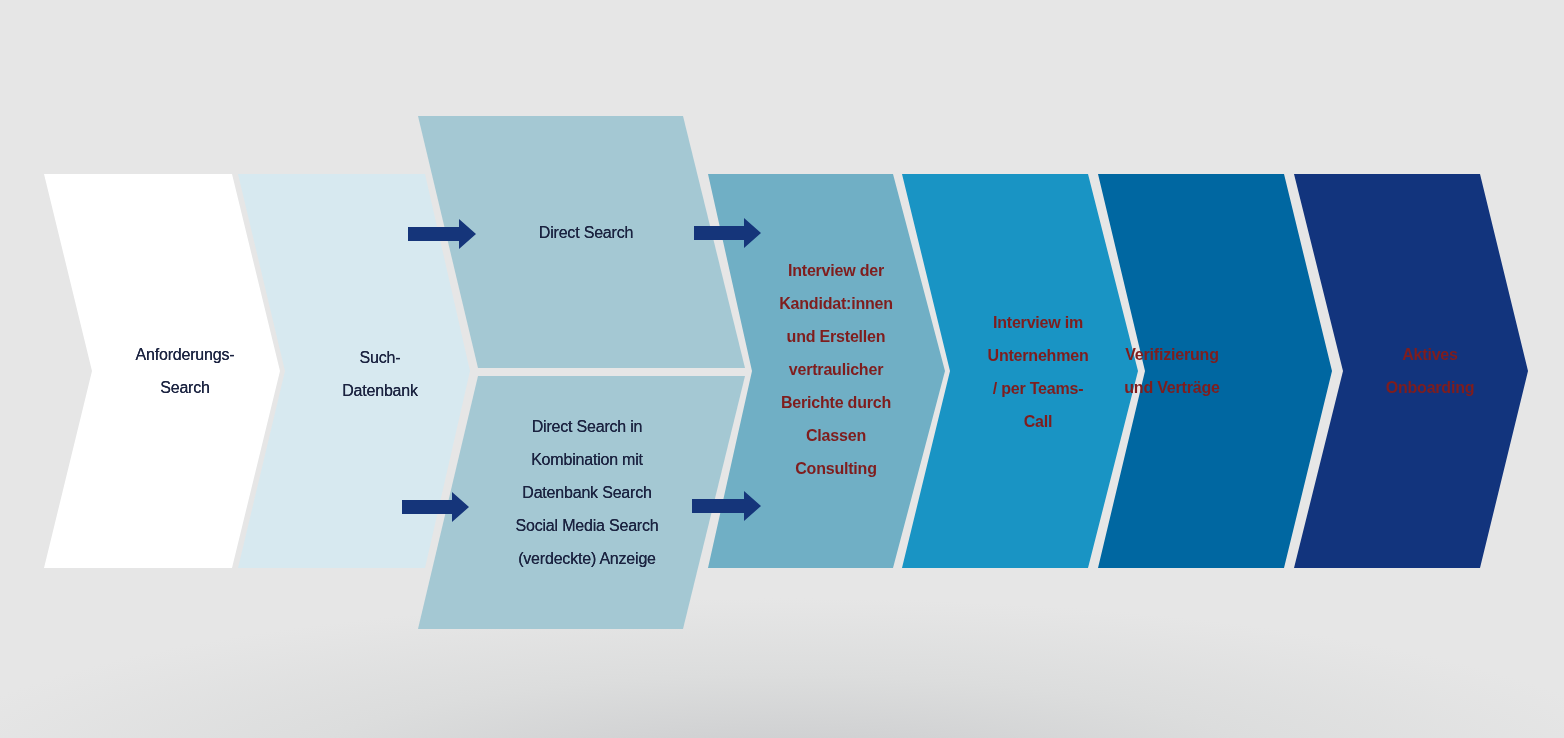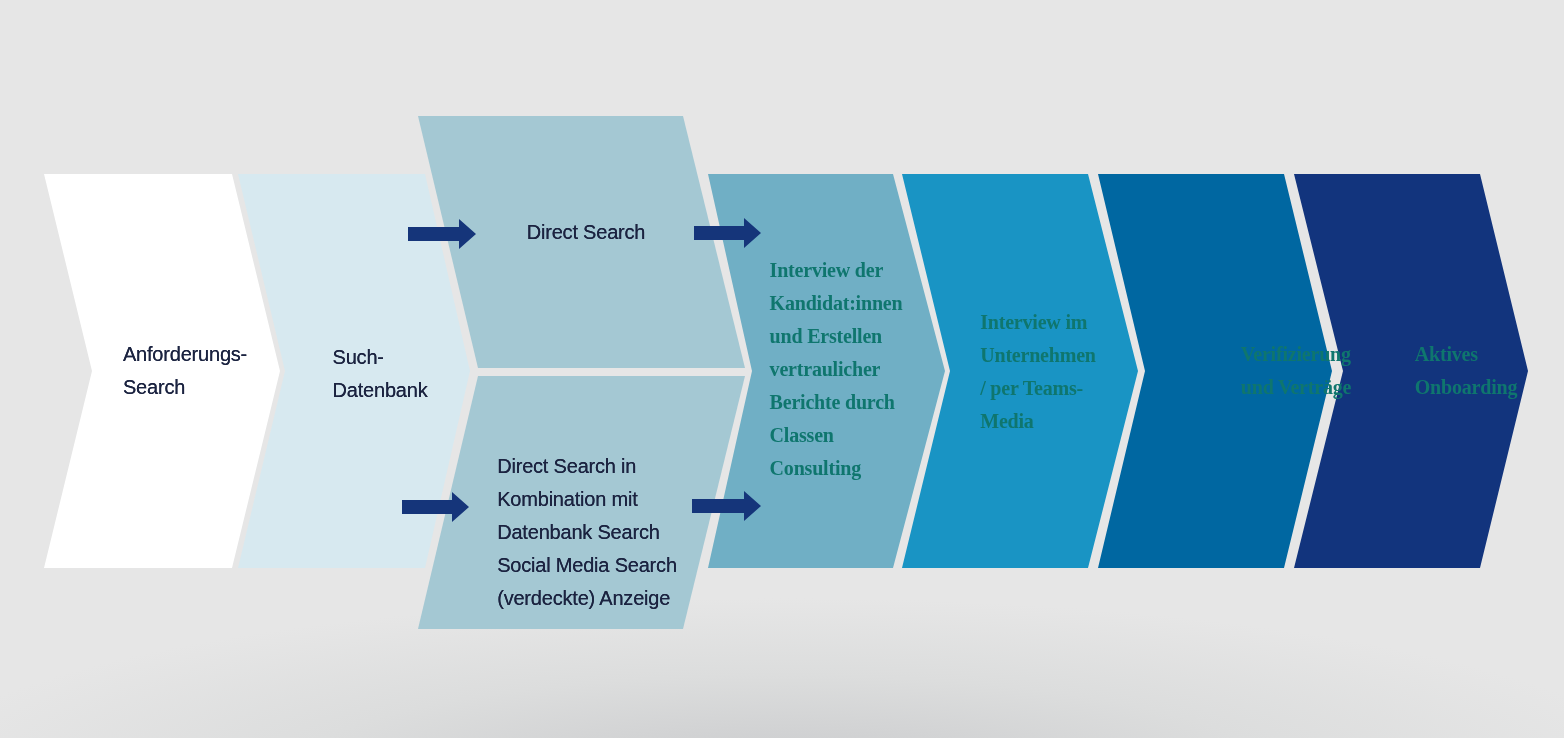--- a/index.html
+++ b/index.html
@@ -5,31 +5,31 @@
   html, body { margin: 0; padding: 0; }
   body {
     width: 1564px; height: 738px; overflow: hidden;
     background: radial-gradient(ellipse 70% 30% at 50% 105%, #c9cacc 0%, #dcdddd 45%, #e6e6e6 80%) , #e6e6e6;
     font-family: "Liberation Sans", "DejaVu Sans", sans-serif;
     position: relative;
   }
   #diagram { position: absolute; left: 0; top: 0; }
   .label {
     position: absolute;
-    text-align: left;
+    text-align: center;
     font-family: "Liberation Sans", "DejaVu Sans", sans-serif;
     font-weight: bold;
-    font-size: 20px;
+    font-size: 16px;
     line-height: 33px;
     white-space: pre-line;
     transform: translate(-50%, -50%);
     letter-spacing: -0.2px;
   }
   .label.dark { color: #1b2340; font-weight: normal; text-shadow: 0 0 0.4px #1b2340; }
-  .label.light { color: #0f766e; font-family: Liberation Serif, serif; }
+  .label.light { color: #7f1d1d; }
 </style>
 </head>
 <body>
 
 <svg id="diagram" width="1564" height="738" xmlns="http://www.w3.org/2000/svg">
   <g id="shapes">
       <polygon points="44,174 232,174 280,371 232,568 44,568 92,371" fill="#ffffff"></polygon>
       <polygon points="238,174 425,174 470,371 425,568 238,568 285,371" fill="#d7e9f0"></polygon>
       <polygon points="418,116 683,116 745,368 478,368" fill="#a4c8d3"></polygon>
       <polygon points="478,376 745,376 683,629 418,629" fill="#a4c8d3"></polygon>
@@ -44,33 +44,33 @@
       <polygon points="402,500 452,500 452,492 469,507 452,522 452,514 402,514" fill="#15357a"></polygon>
       <polygon points="692,499 744,499 744,491 761,506 744,521 744,513 692,513" fill="#15357a"></polygon>
     </g>
 </svg>
 <div id="labels">
     <div class="label dark" style="left: 185px; top: 371px;">Anforderungs-
 Search</div>
     <div class="label dark" style="left: 380px; top: 374px;">Such-
 Datenbank</div>
     <div class="label dark" style="left: 586px; top: 232px;">Direct Search</div>
-    <div class="label dark" style="left: 587px; top: 492px; margin-top: 40px;">Direct Search in
+    <div class="label dark" style="left: 587px; top: 492px;">Direct Search in
 Kombination mit
 Datenbank Search
 Social Media Search
 (verdeckte) Anzeige</div>
     <div class="label light" style="left: 836px; top: 369px;">Interview der
 Kandidat:innen
 und Erstellen
 vertraulicher
 Berichte durch
 Classen
 Consulting</div>
     <div class="label light" style="left: 1038px; top: 372px;">Interview im
 Unternehmen
 / per Teams-
-Media</div>
-    <div class="label light" style="left: 1296px; top: 371px;">Verifizierung
+Call</div>
+    <div class="label light" style="left: 1172px; top: 371px;">Verifizierung
 und Verträge</div>
-    <div class="label light" style="left: 1430px; top: 371px; margin-left: 36px;">Aktives
+    <div class="label light" style="left: 1430px; top: 371px;">Aktives
 Onboarding</div>
   </div>
 
 </body></html>

